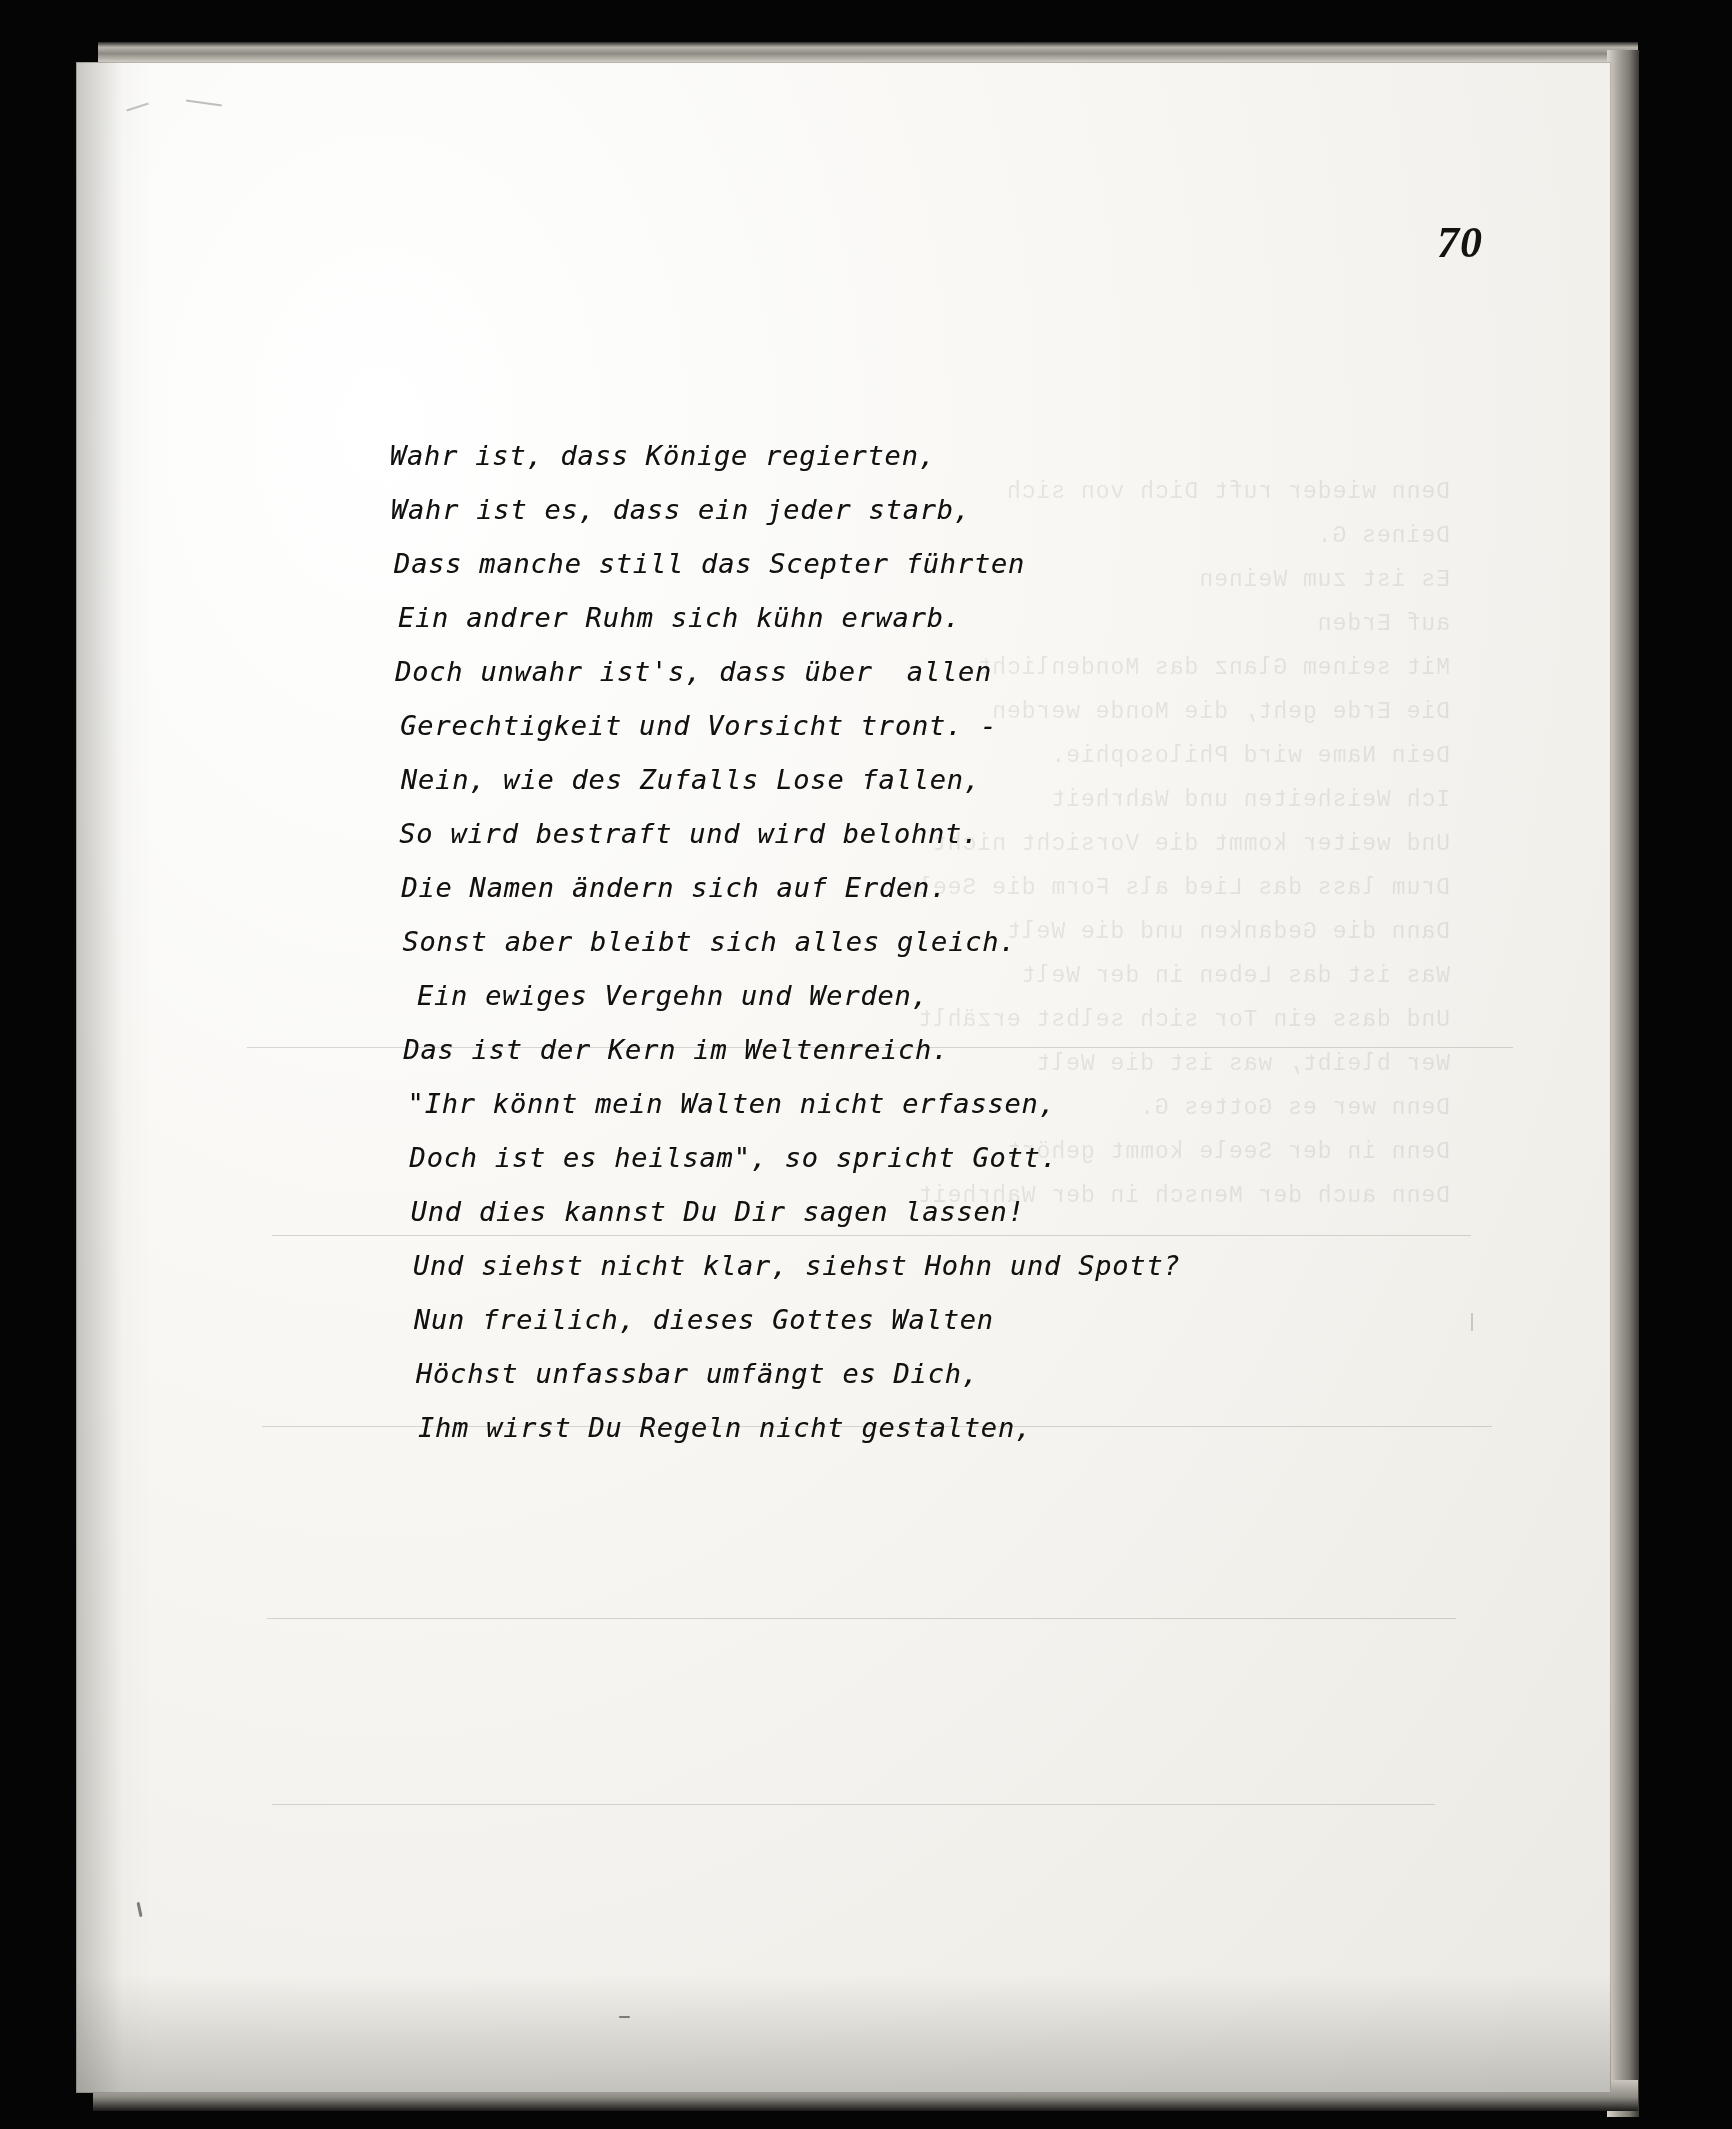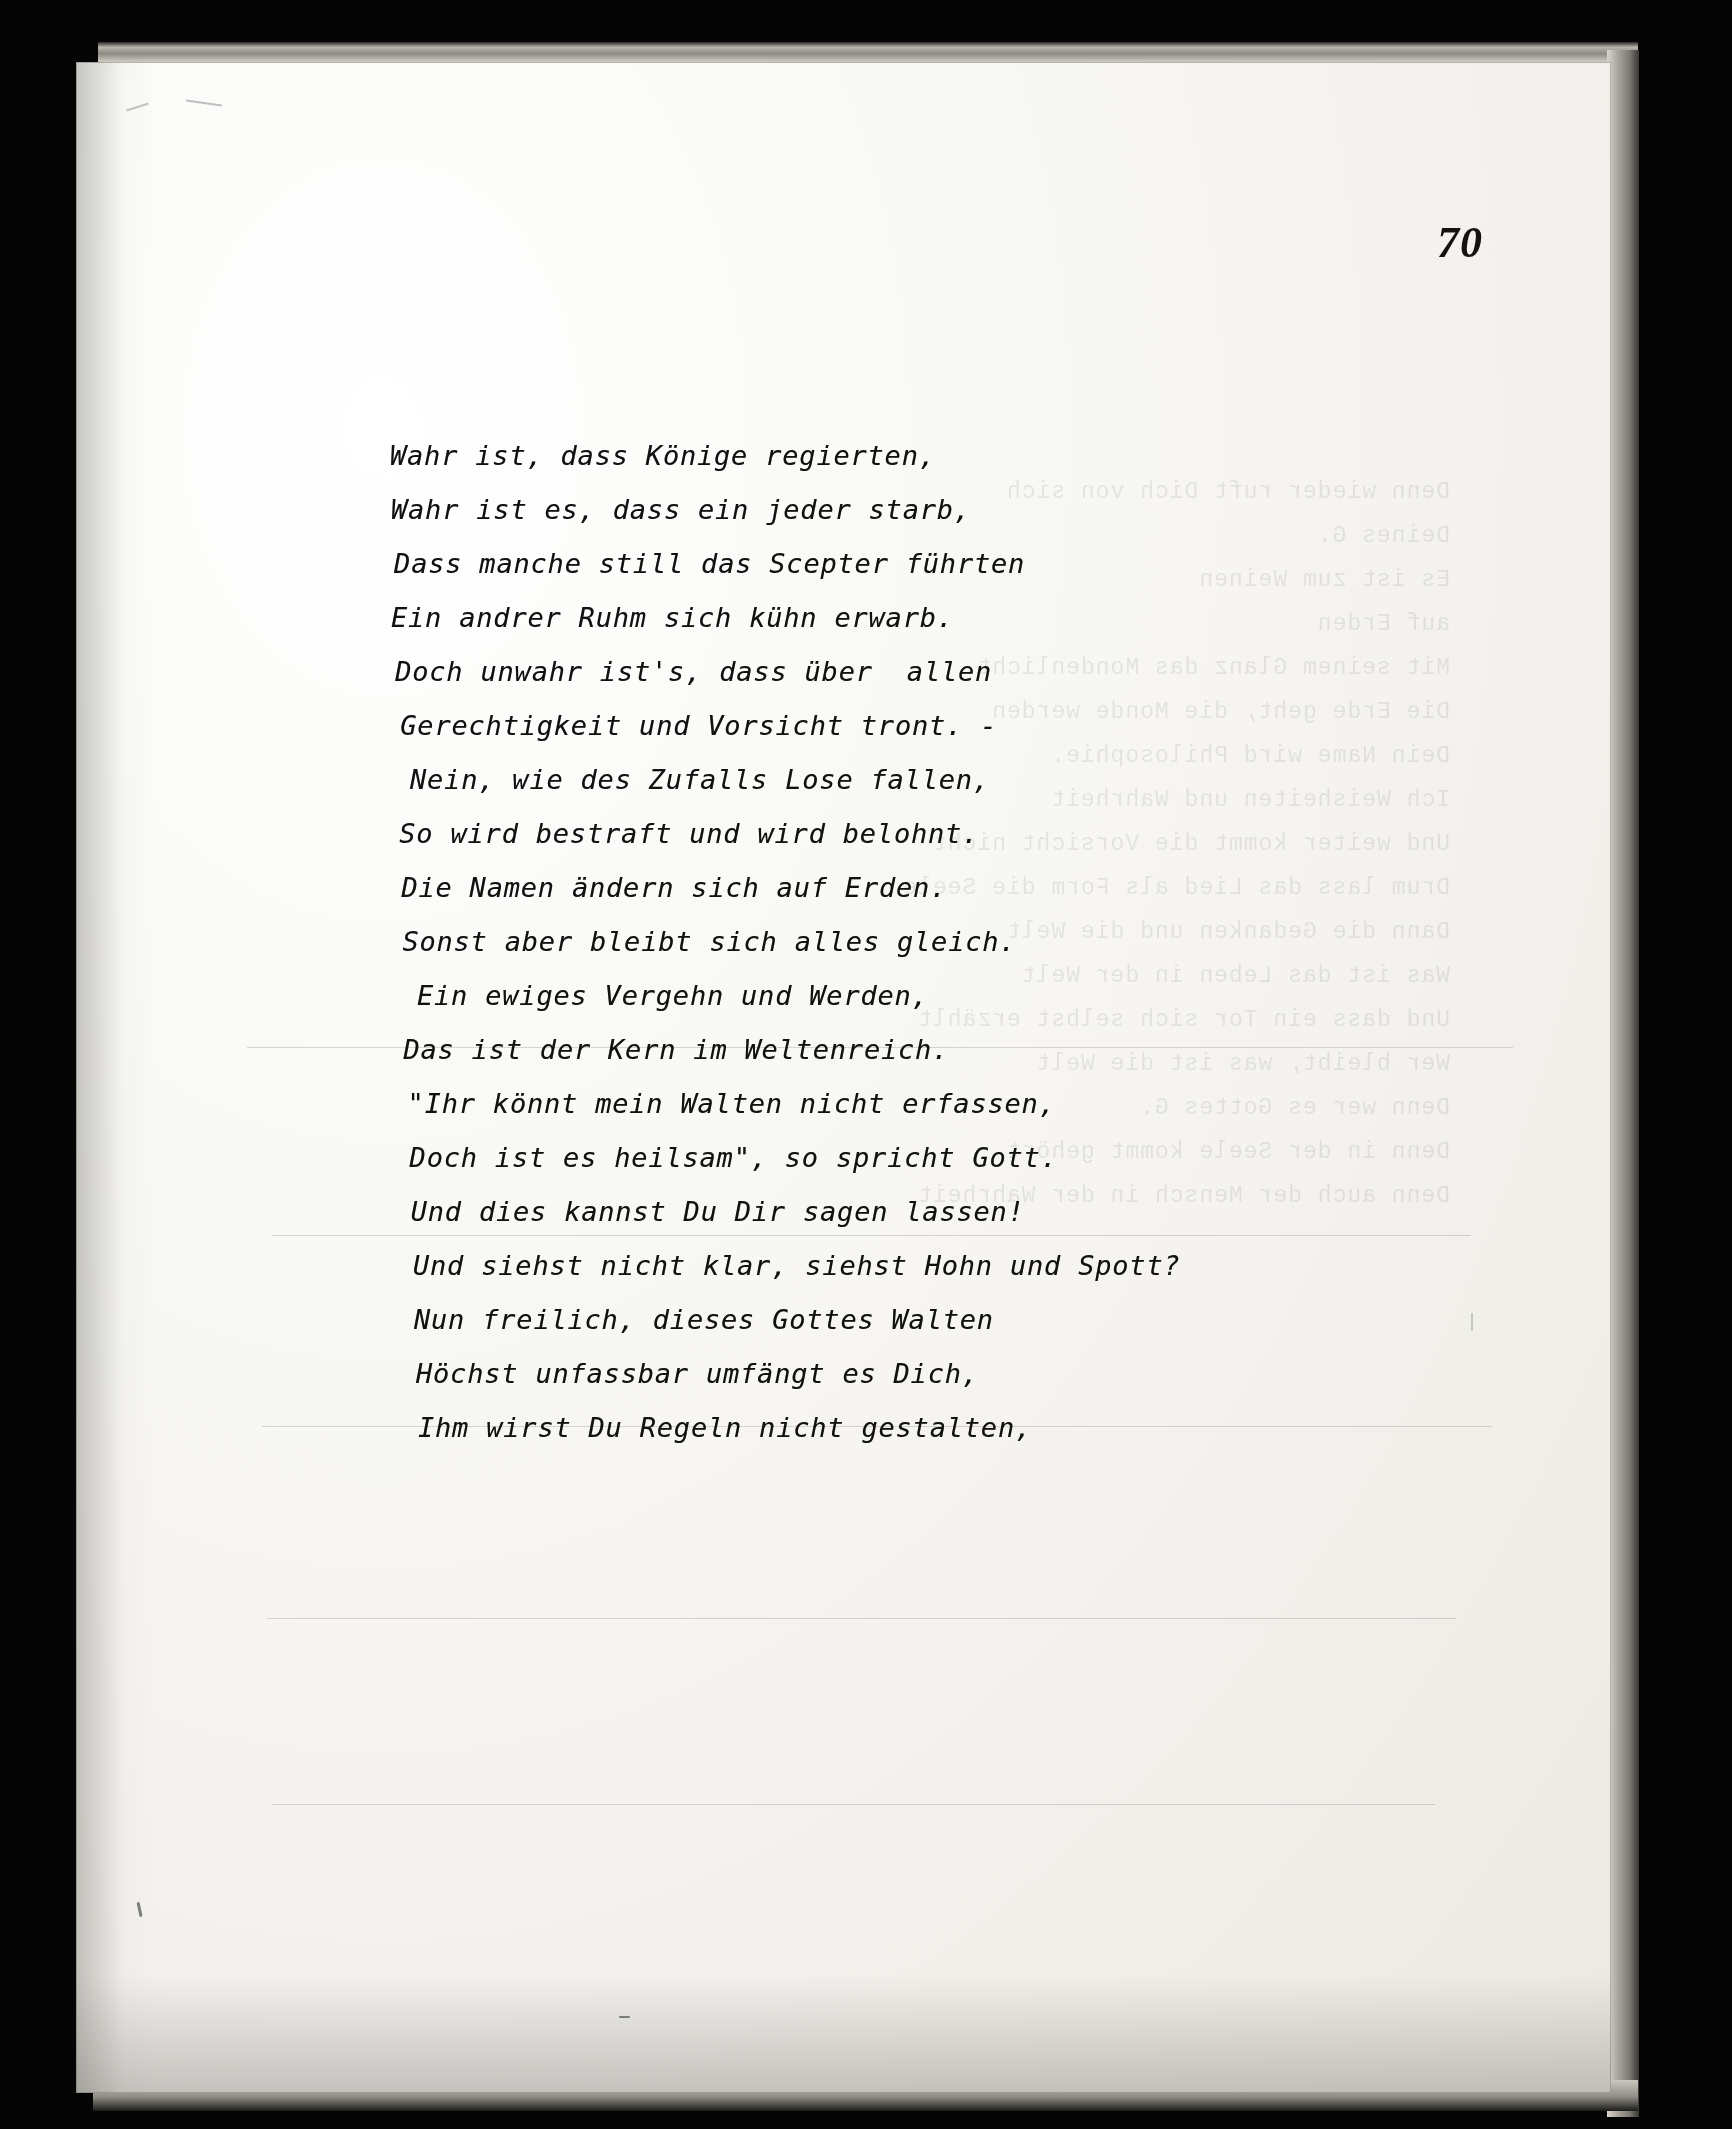--- a/index.html
+++ b/index.html
@@ -131,24 +131,24 @@
     color: #121110;
     letter-spacing: 0.8px;
     white-space: pre;
     margin-bottom: 27px;
     text-shadow: 0 0 0.5px rgba(0,0,0,0.35);
   }
   
   .poem-line:nth-child(1)  { margin-left: 0px;  }
   .poem-line:nth-child(2)  { margin-left: 1px;  }
   .poem-line:nth-child(3)  { margin-left: 4.1px;  }
-  .poem-line:nth-child(4)  { margin-left: 1px;  }
+  .poem-line:nth-child(4)  { margin-left: 8px;  }
   .poem-line:nth-child(5)  { margin-left: 5.2px; }
   .poem-line:nth-child(6)  { margin-left: 10.3px; }
-  .poem-line:nth-child(7)  { margin-left: 20px; }
+  .poem-line:nth-child(7)  { margin-left: 11px; }
   .poem-line:nth-child(8)  { margin-left: 9.3px; }
   .poem-line:nth-child(9)  { margin-left: 11.4px; }
   .poem-line:nth-child(10) { margin-left: 12.4px; }
   .poem-line:nth-child(11) { margin-left: 27px; }
   .poem-line:nth-child(12) { margin-left: 13.4px; }
   .poem-line:nth-child(13) { margin-left: 17.6px; }
   .poem-line:nth-child(14) { margin-left: 19.6px; }
   .poem-line:nth-child(15) { margin-left: 20.7px; }
   .poem-line:nth-child(16) { margin-left: 23px; }
   .poem-line:nth-child(17) { margin-left: 24px; }

